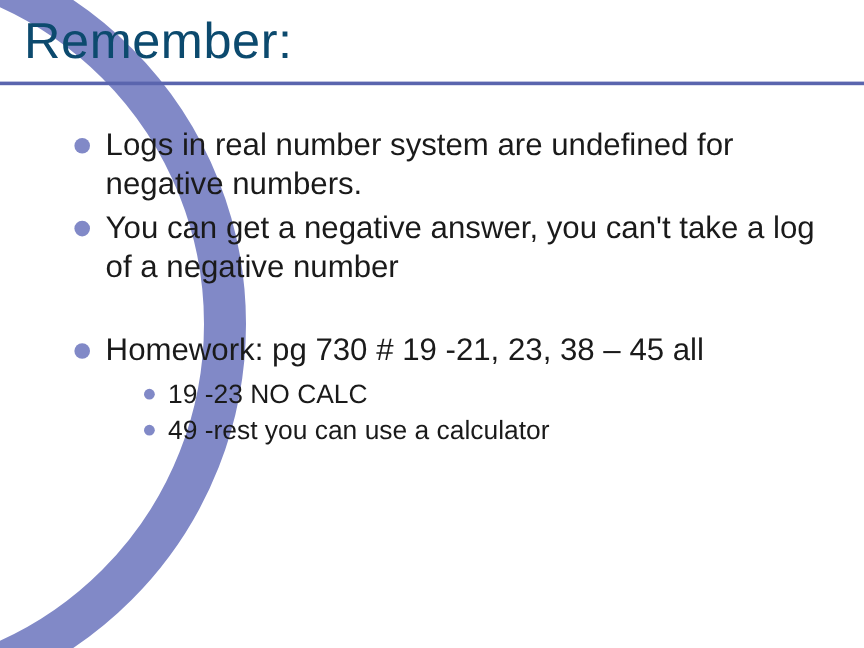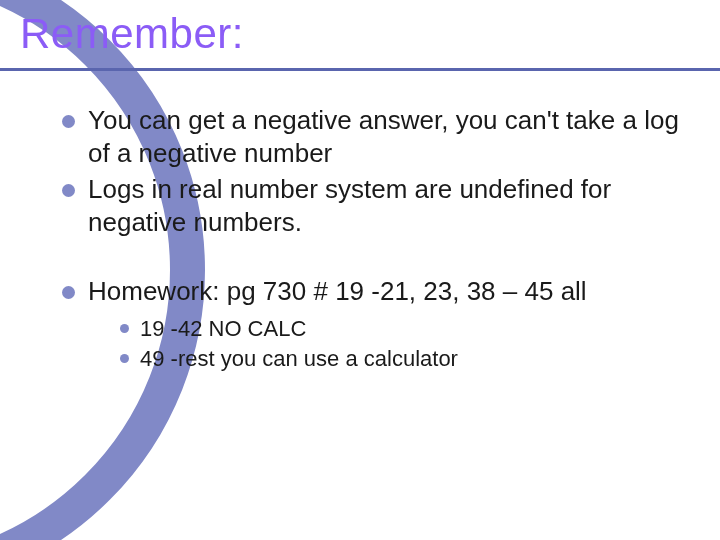--- a/index.html
+++ b/index.html
@@ -26,21 +26,21 @@
     height: 650px;
     border: 35px solid #8189c7;
     border-radius: 50%;
     box-sizing: border-box;
   }
   .title {
     position: absolute;
     left: 20px;
     top: 10px;
     font-size: 42px;
-    color: #8b5cf6;
+    color: #0c4a6e;
     font-weight: normal;
     letter-spacing: 0.5px;
   }
   .title-underline {
     position: absolute;
     left: 0;
     top: 68px;
     width: 720px;
     height: 3px;
     background: #5a65ae;
@@ -102,27 +102,27 @@
 </head>
 <body>
 
 <div class="slide">
   <div class="arc"></div>
   <div class="title">Remember:</div>
   <div class="title-underline"></div>
 
   <div class="content">
     <ul class="lvl1">
+      <li><span>Logs in real number system are undefined for negative numbers.</span></li>
       <li><span>You can get a negative answer, you can't take a log of a negative number</span></li>
-      <li><span>Logs in real number system are undefined for negative numbers.</span></li>
     </ul>
     <div class="spacer"></div>
     <ul class="lvl1">
       <li>
         <span>Homework: pg 730 # 19 -21, 23, 38 – 45 all</span>
         <ul class="lvl2">
-          <li><span>19 -42 NO CALC</span></li>
+          <li><span>19 -23 NO CALC</span></li>
           <li><span>49 -rest you can use a calculator</span></li>
         </ul>
       </li>
     </ul>
   </div>
 </div>
 
 </body></html>

